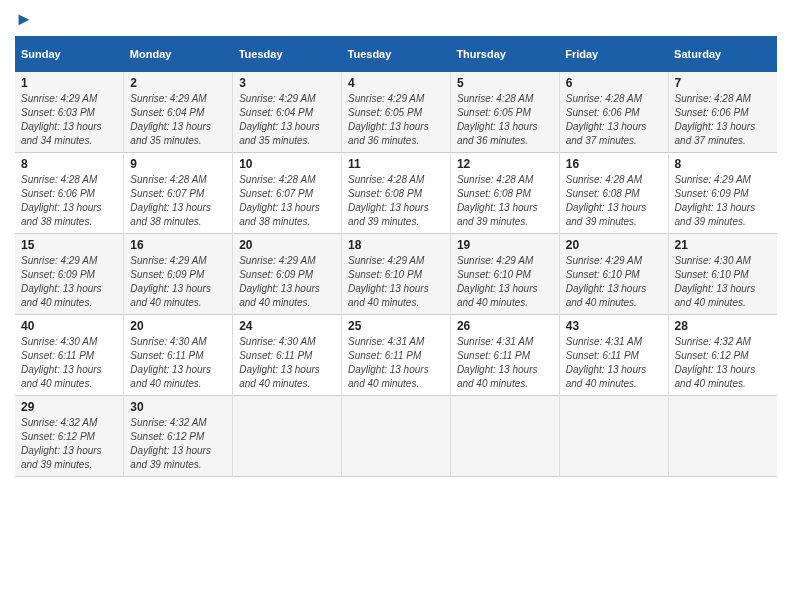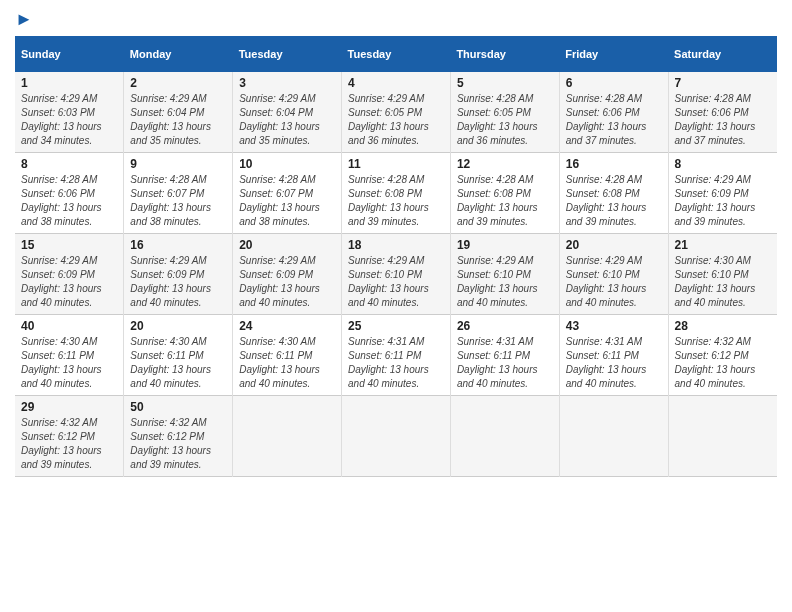--- a/index.html
+++ b/index.html
@@ -237,21 +237,21 @@
           <span class="day-num">28</span>
           <span class="day-detail">Sunrise: 4:32 AM<br>Sunset: 6:12 PM<br>Daylight: 13 hours and 40 minutes.</span>
         </td>
         </tr>
         <tr>
           <td>
           <span class="day-num">29</span>
           <span class="day-detail">Sunrise: 4:32 AM<br>Sunset: 6:12 PM<br>Daylight: 13 hours and 39 minutes.</span>
         </td>
           <td>
-          <span class="day-num">50</span>
+          <span class="day-num">30</span>
           <span class="day-detail">Sunrise: 4:32 AM<br>Sunset: 6:12 PM<br>Daylight: 13 hours and 39 minutes.</span>
         </td>
           <td class="empty-cell"></td>
           <td class="empty-cell"></td>
           <td class="empty-cell"></td>
           <td class="empty-cell"></td>
           <td class="empty-cell"></td>
         </tr>
       </tbody>
   </table>

